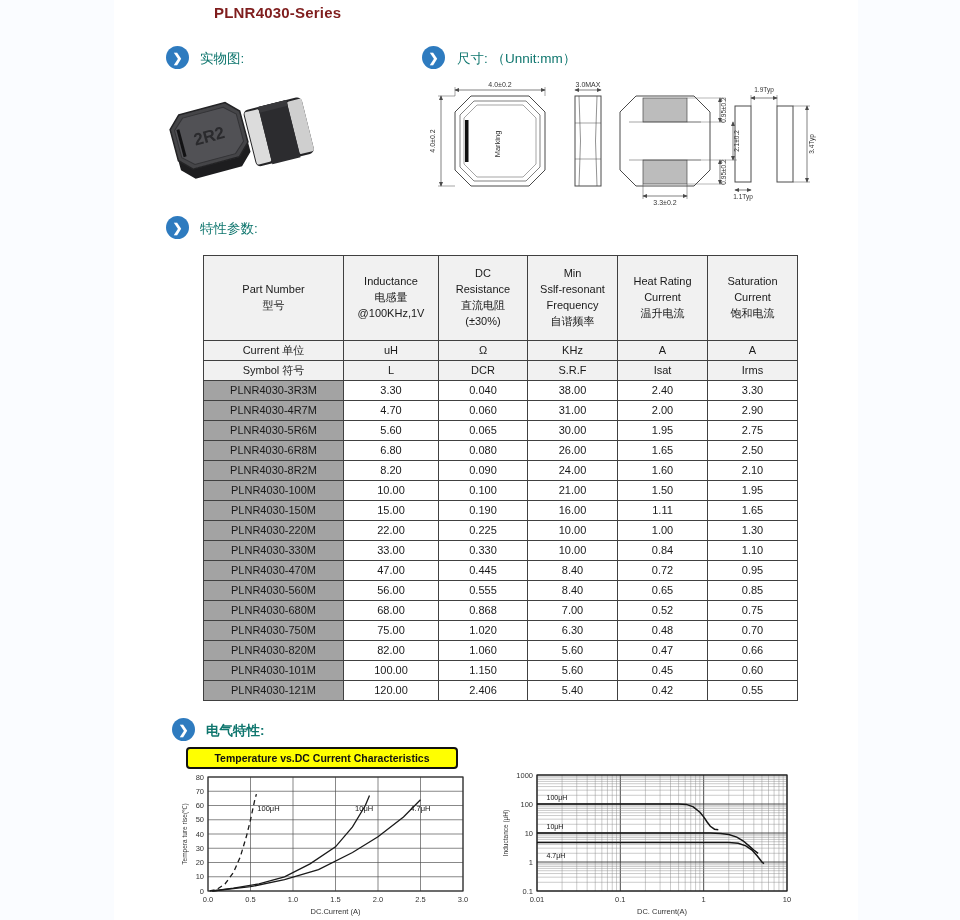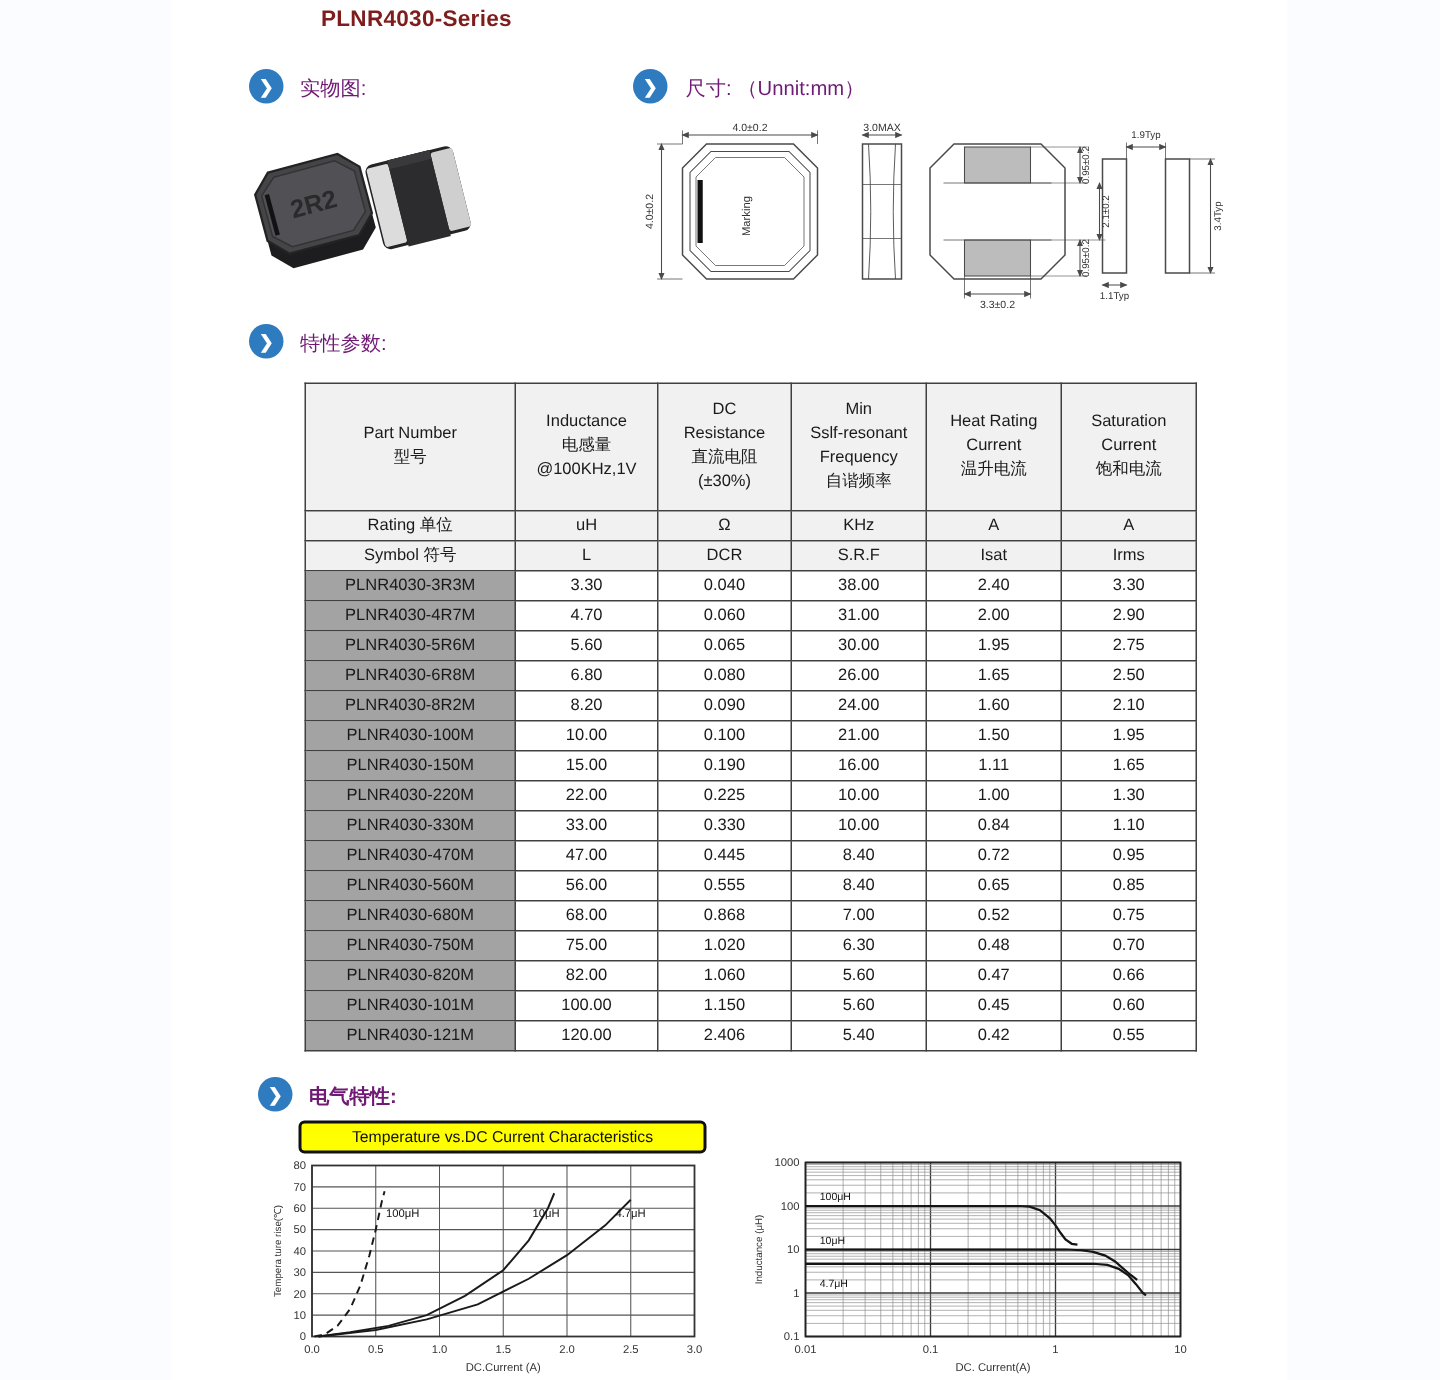--- a/index.html
+++ b/index.html
@@ -2,28 +2,28 @@
 <html><head>
 <meta charset="utf-8">
 <style>
   html,body{margin:0;padding:0;}
   body{background:#fafcff;font-family:"Liberation Sans",sans-serif;}
   .canvas{position:relative;width:960px;height:920px;overflow:hidden;background:#fafcff;}
   .page{position:absolute;left:114px;top:0;width:744px;height:920px;background:#ffffff;}
   .abs{position:absolute;}
   .title{left:166px;top:4px;font-size:15px;font-weight:bold;color:#7f1d1d;letter-spacing:.2px;margin-left:48px;}
   .arrow{width:23px;height:23px;border-radius:50%;background:#2e7bbf;color:#fff;display:flex;align-items:center;justify-content:center;font-size:12px;font-weight:bold;line-height:1;}
-  .sec-label{font-size:13.5px;color:#701a75;}
+  .sec-label{font-size:13.5px;color:#0f766e;}
   .ptable{position:absolute;left:203px;top:255px;border-collapse:collapse;table-layout:fixed;font-size:11px;color:#1a1a1a;background:#fff;}
   .ptable td,.ptable th{border:1px solid #404040;text-align:center;vertical-align:middle;padding:0 2px;font-weight:normal;white-space:pre-line;line-height:1.45;overflow:hidden;}
   .ptable tr.hdr td{background:#f1f1f1;height:84px;}
   .ptable tr.meta td{background:#f1f1f1;height:19px;}
   .ptable tr.data td{height:19px;background:#fff;}
   .ptable tr.data td.pn{background:#a3a3a3;}
-  .chart-title{position:absolute;background:#ffff00;border:2px solid #111;border-radius:4px;font-weight:normal;display:flex;align-items:center;justify-content:center;color:#111;box-sizing:border-box;margin-left:13px;}
+  .chart-title{position:absolute;background:#ffff00;border:2px solid #111;border-radius:4px;font-weight:bold;display:flex;align-items:center;justify-content:center;color:#111;box-sizing:border-box;}
   .ct-left{left:186px;top:747px;width:272px;height:22px;font-size:10.5px;}
   .ct-right{left:534px;top:746px;width:252px;height:21px;font-family:"Liberation Serif",serif;font-size:12.5px;border-width:1.5px;}
   svg text{font-family:"Liberation Sans",sans-serif;}
 </style>
 </head>
 <body>
 
 <div class="canvas">
   <div class="page"></div>
 
@@ -152,21 +152,21 @@
 Frequency
 自谐频率</td>
           <td>Heat Rating
 Current
 温升电流</td>
           <td>Saturation
 Current
 饱和电流</td>
         </tr>
         <tr class="meta">
-          <td>Rating  单位</td>
+          <td>Current  单位</td>
           <td>uH</td>
           <td>Ω</td>
           <td>KHz</td>
           <td>A</td>
           <td>A</td>
         </tr>
         <tr class="meta">
           <td>Symbol  符号</td>
           <td>L</td>
           <td>DCR</td>

